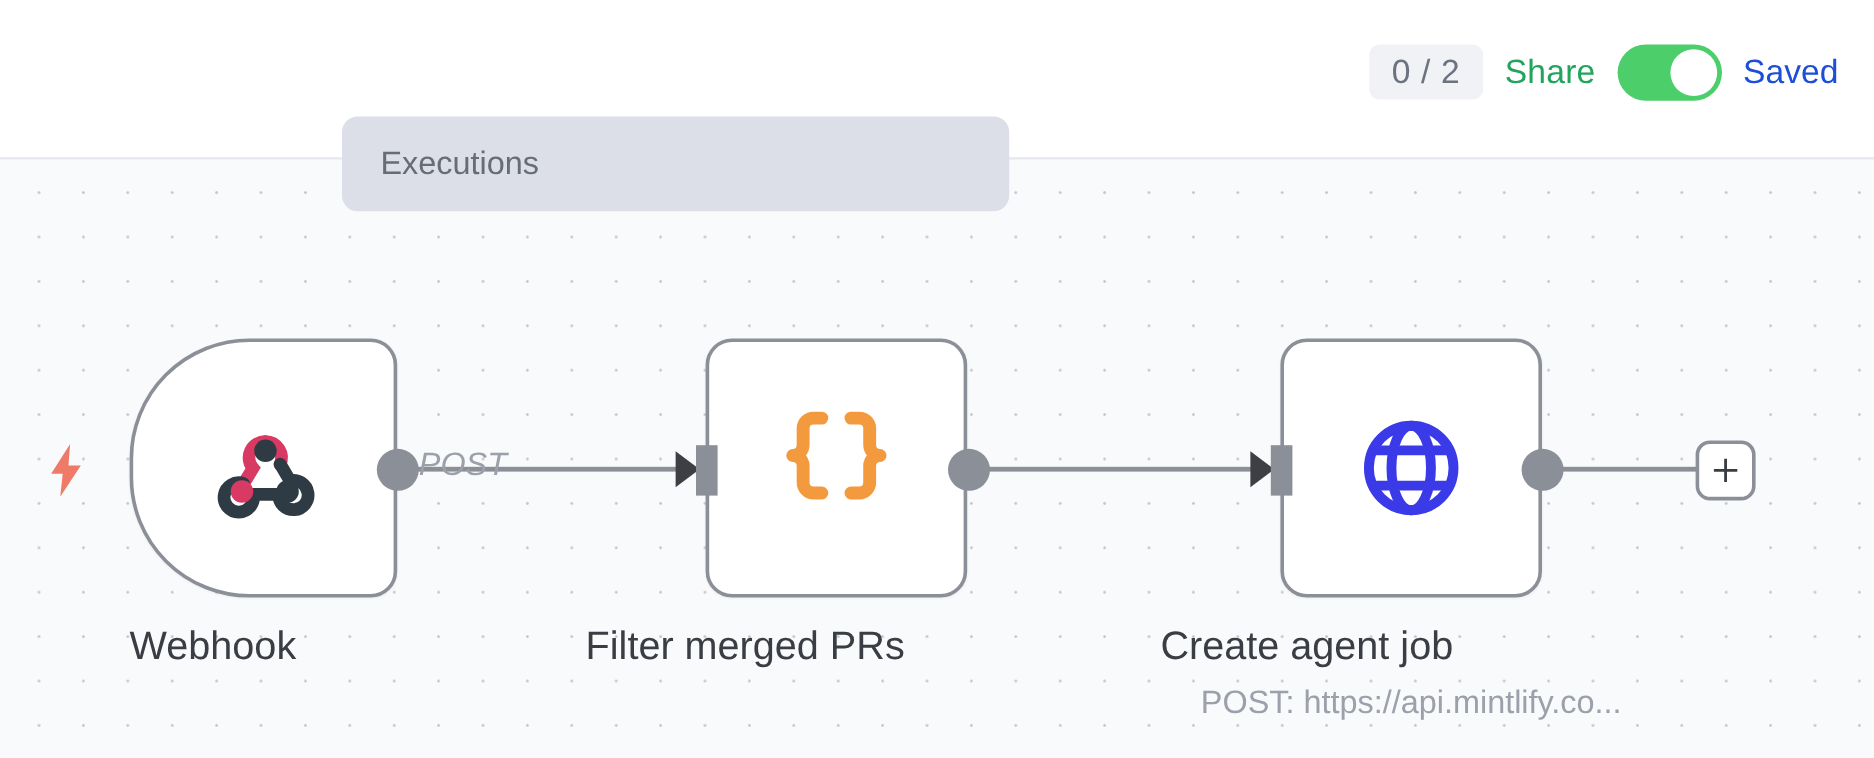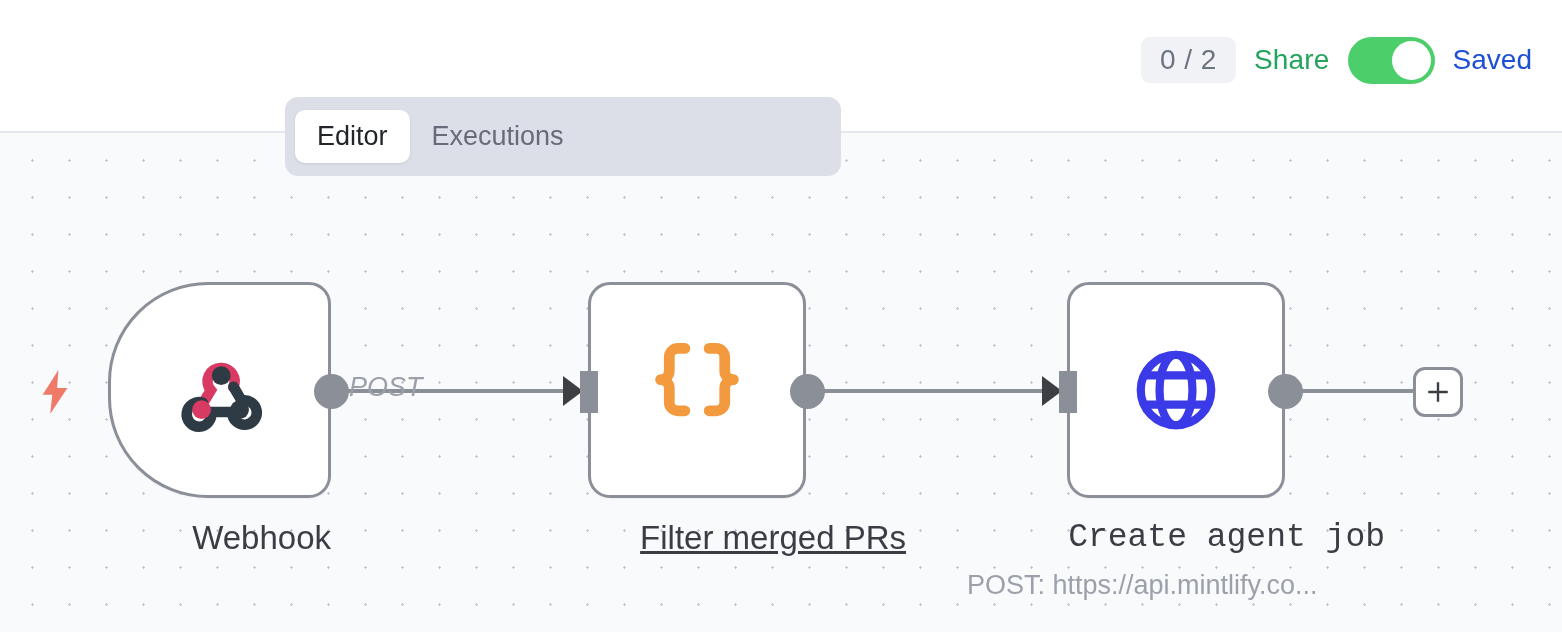--- a/index.html
+++ b/index.html
@@ -200,29 +200,30 @@
     color: #9ba0aa;
     top: 241px;
     z-index: 6;
     line-height: 1;
     font-style: italic;
   }
 
   
   .node-caption {
     position: absolute;
-    text-align: right;
+    text-align: left;
     font-size: 33px;
     color: #3a3d44;
     top: 387px;
     line-height: 1.1;
     white-space: nowrap;
   }
   .node-subcaption {
     position: absolute;
+    text-align: center;
     font-size: 27px;
     color: #9ba0aa;
     top: 438px;
     line-height: 1.1;
     white-space: nowrap;
   }
 
   
   .add-btn {
     position: absolute;
@@ -248,21 +249,20 @@
       <div class="count-badge">0 / 2</div>
       <div class="active-label">Share</div>
       <div class="toggle">
         <div class="knob"></div>
       </div>
       <div class="saved-label">Saved</div>
     </div>
   </div>
 
   <div class="tabs">
-    <div class="tab active">Editor</div>
     <div class="tab">Executions</div>
   </div>
 
   <div class="canvas">
 
     <div class="bolt-icon">
       <svg width="34" height="44" viewBox="0 0 24 32">
         <path d="M14.5 0 L3 18 L10 18 L8.5 32 L21 13 L13.5 13 Z" fill="#ef7a68"></path>
       </svg>
     </div>
@@ -322,19 +322,19 @@
     <div class="port-out" style="left:1268px;"></div>
 
     <div class="add-btn">
       <svg width="26" height="26" viewBox="0 0 24 24">
         <path d="M12 3 v18 M3 12 h18" stroke="#3a3d44" stroke-width="2.2"></path>
       </svg>
     </div>
 
     <div class="node-caption" style="left:108px; width:223px;">Webhook</div>
 
-    <div class="node-caption" style="left:488px; width:418px;text-decoration:underline;">Filter merged PRs</div>
-
-    <div class="node-caption" style="left:967px; width:418px;font-family:Liberation Mono, monospace;">Create agent job</div>
+    <div class="node-caption" style="left:488px; width:418px;">Filter merged PRs</div>
+
+    <div class="node-caption" style="left:967px; width:418px;">Create agent job</div>
     <div class="node-subcaption" style="left:967px; width:418px;">POST: https://api.mintlify.co...</div>
 
   </div>
 </div>
 
 </body></html>

